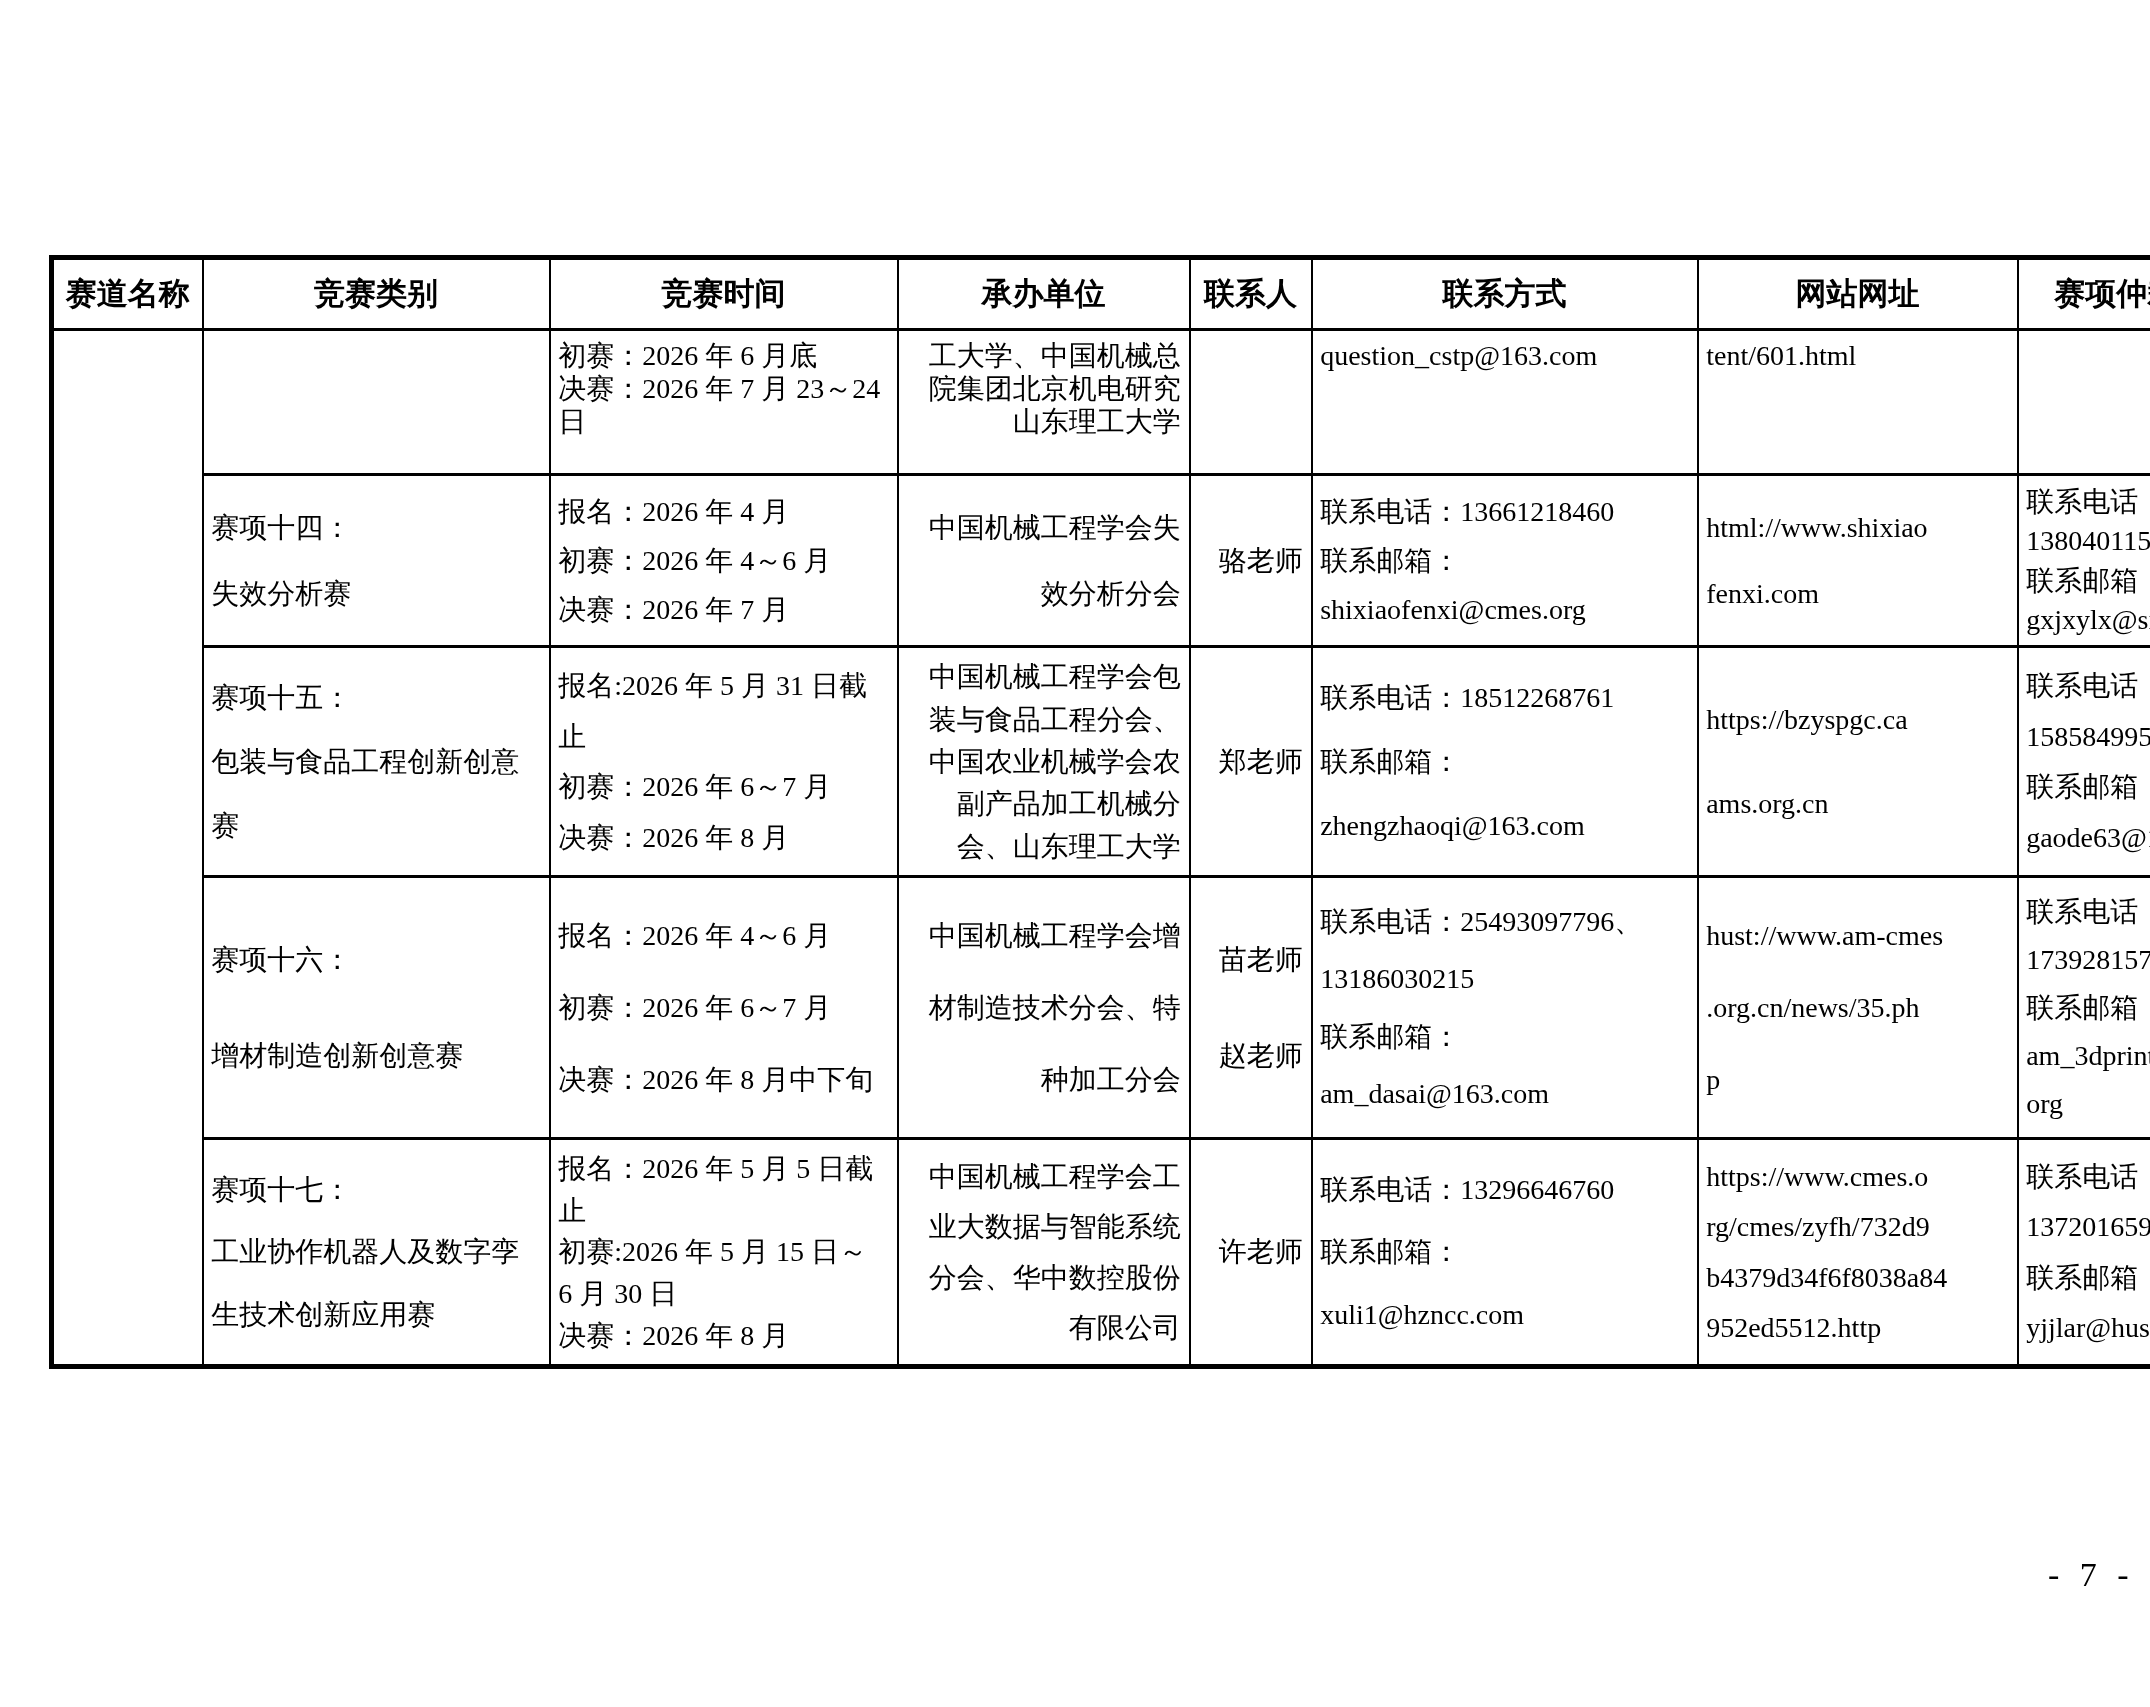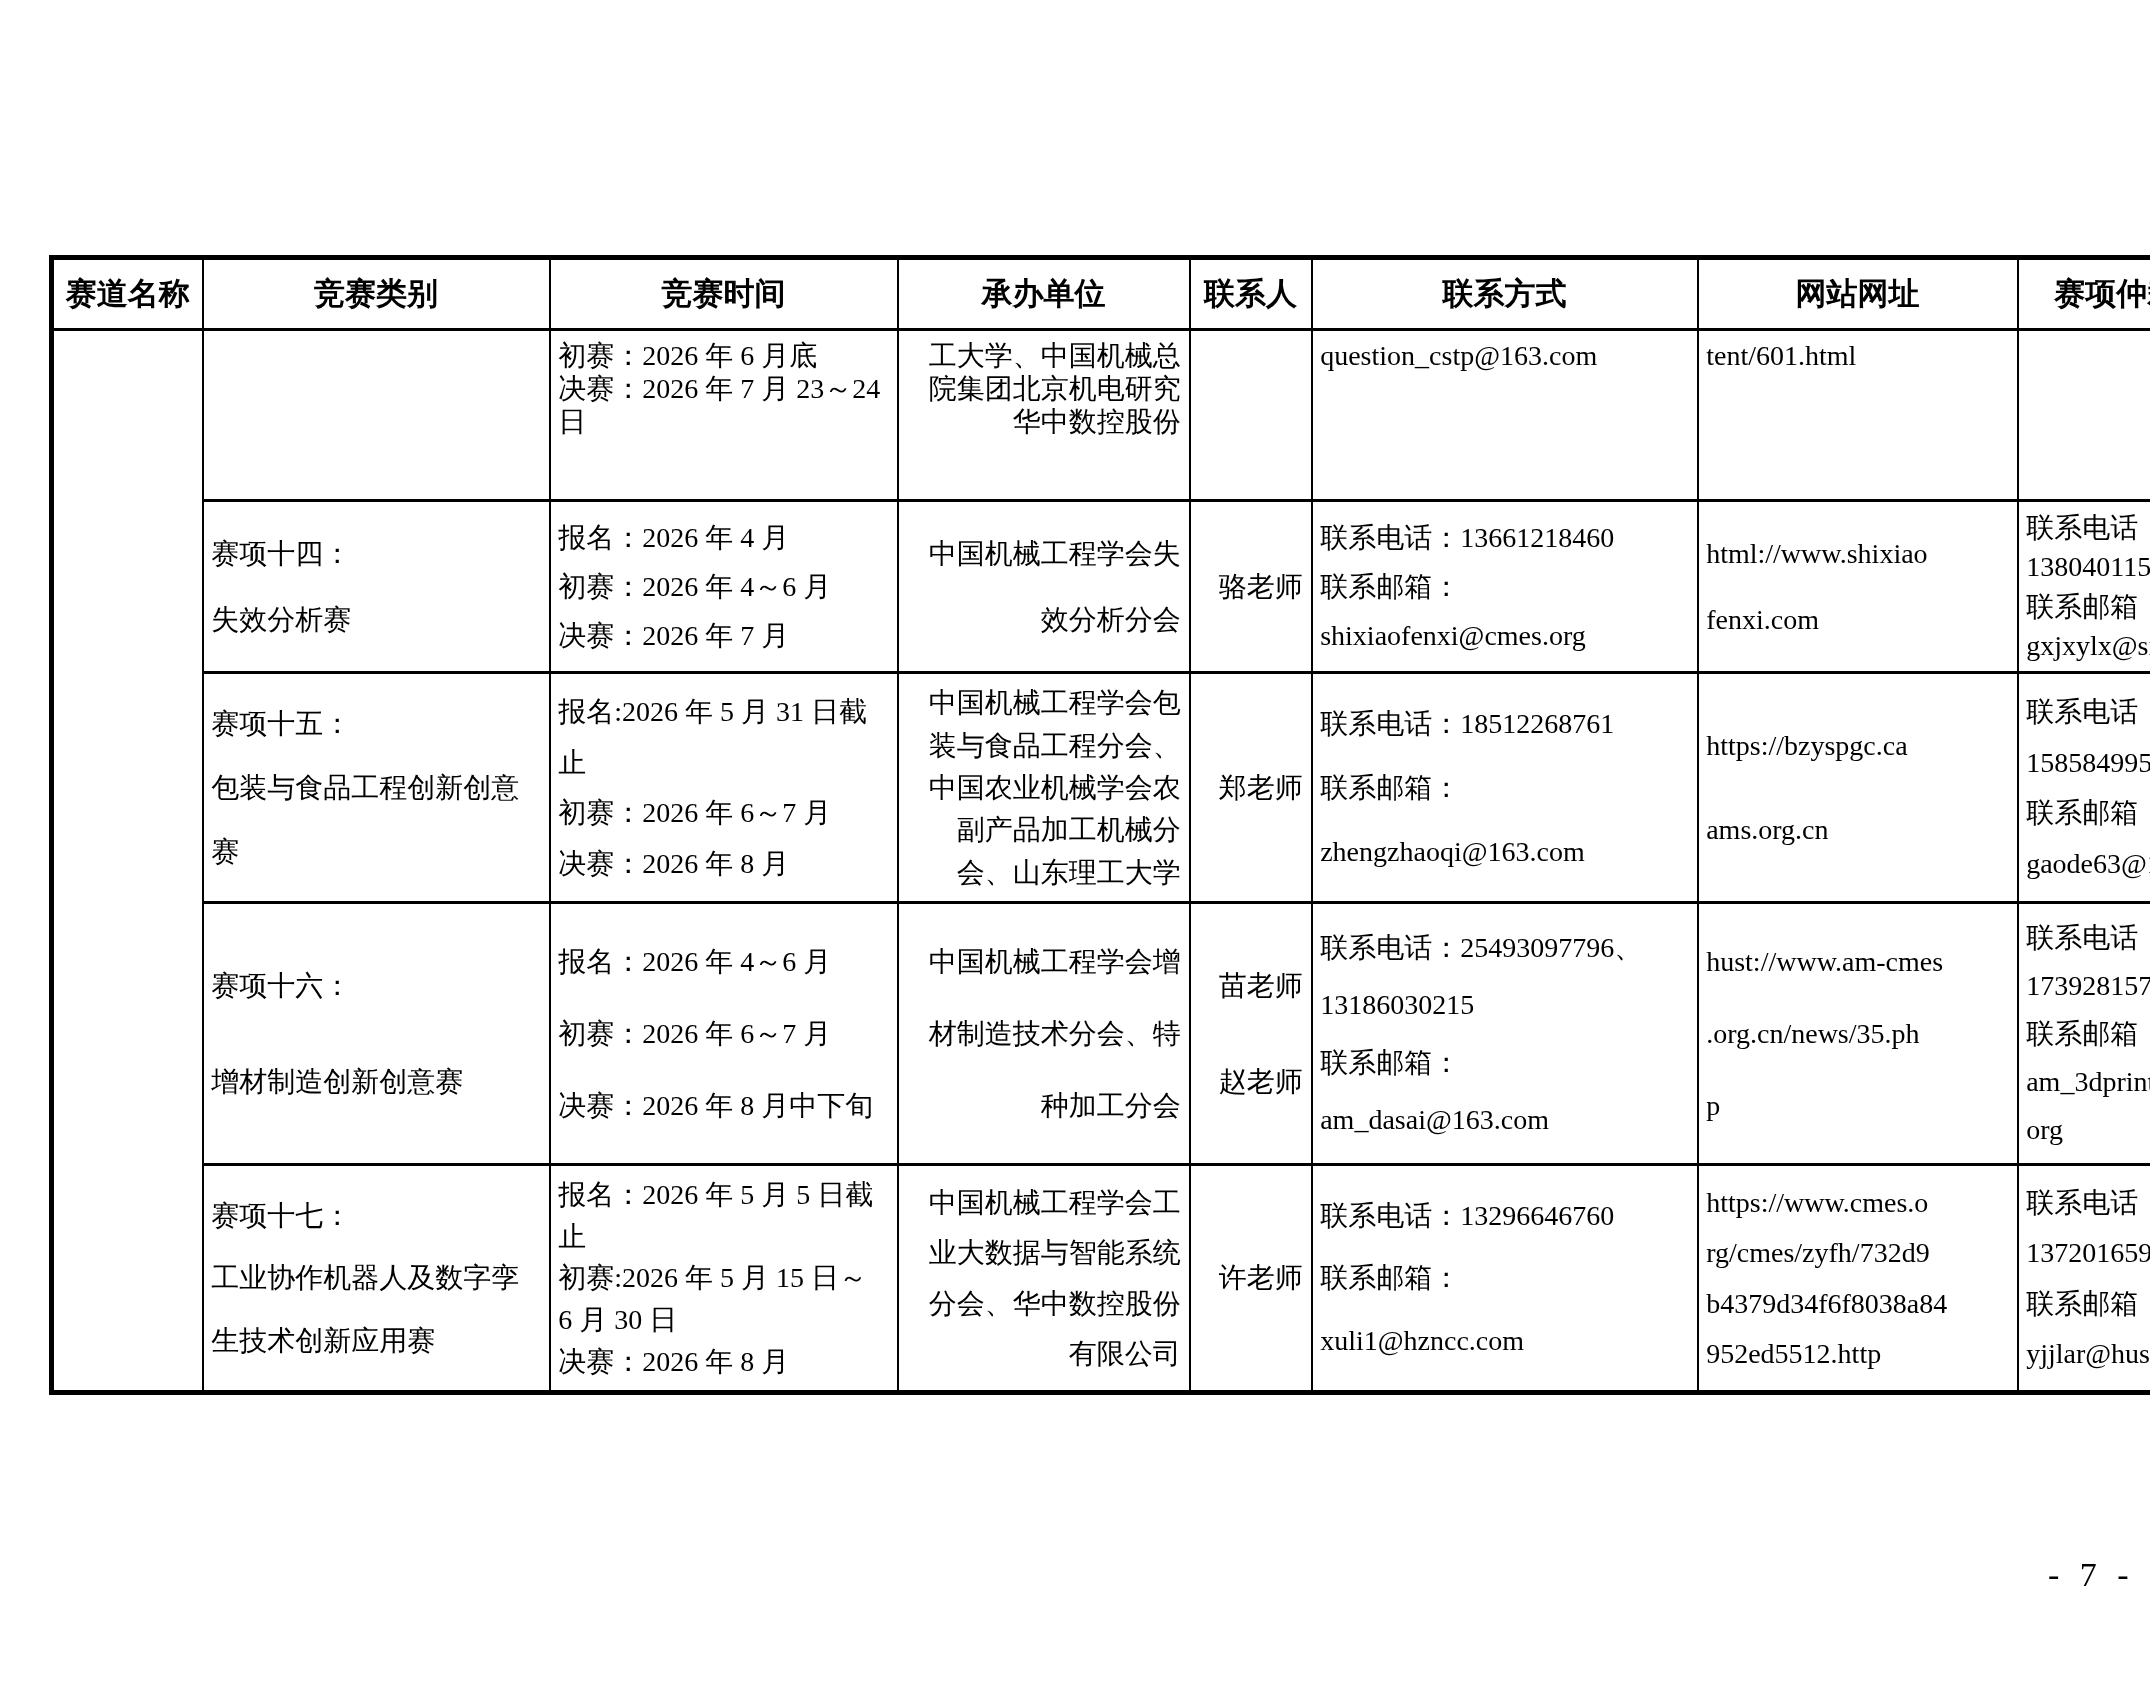--- a/index.html
+++ b/index.html
@@ -40,21 +40,21 @@
   }
   th .cell, td .cell {
     display: flex;
     flex-direction: column;
     justify-content: space-evenly;
     align-items: stretch;
     box-sizing: border-box;
     padding: 2.6px 7.7px;
   }
   .hrow .cell   { height: 68px; justify-content: center; }
-  .r1 .cell { height: 168px; justify-content: flex-start; padding-top: 7.7px; }
+  .r1 .cell { height: 142px; justify-content: flex-start; padding-top: 7.7px; }
   .r2 .cell { height: 169px; }
   .r3 .cell { height: 227px; }
   .r4 .cell { height: 259px; }
   .r5 .cell { height: 224px; }
   th {
     font-weight: bold;
     font-size: 31px;
     text-align: center;
   }
   td {
@@ -148,21 +148,21 @@
             <div class="cell">
               <div class="line">初赛：2026 年 6 月底</div>
               <div class="line">决赛：2026 年 7 月 23～24</div>
               <div class="line">日</div>
             </div>
           </td>
         <td class="align-center">
             <div class="cell">
               <div class="line">工大学、中国机械总</div>
               <div class="line">院集团北京机电研究</div>
-              <div class="line">华中数控股份</div>
+              <div class="line">山东理工大学</div>
             </div>
           </td>
         <td class="align-center">
             <div class="cell"></div>
           </td>
         <td class="align-left">
             <div class="cell">
               <div class="line">question_cstp@163.com</div>
             </div>
           </td>

